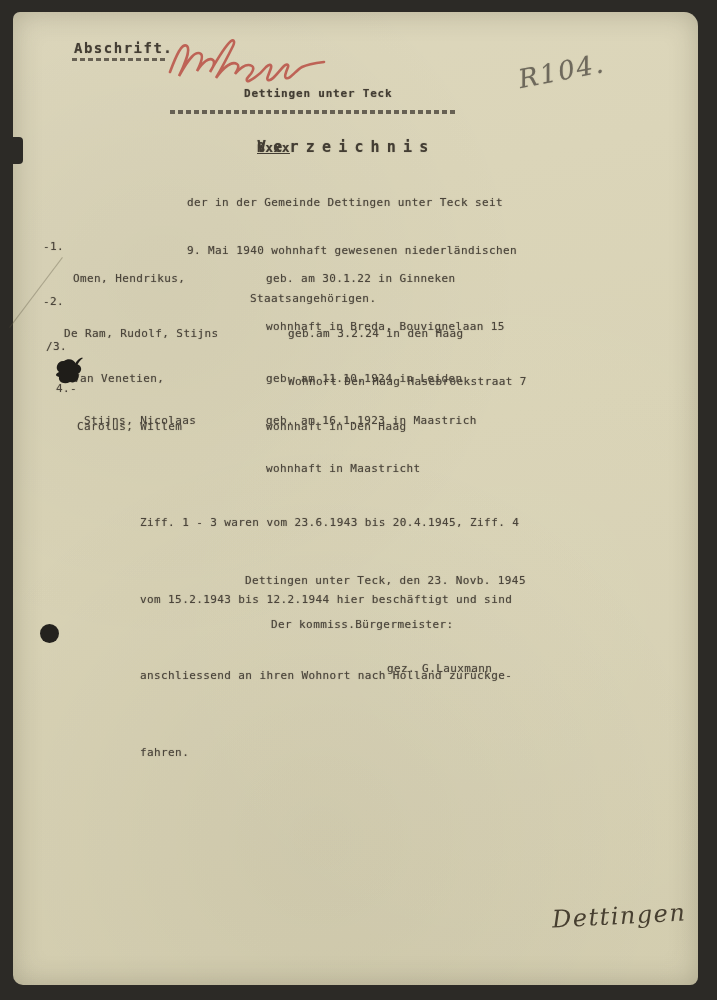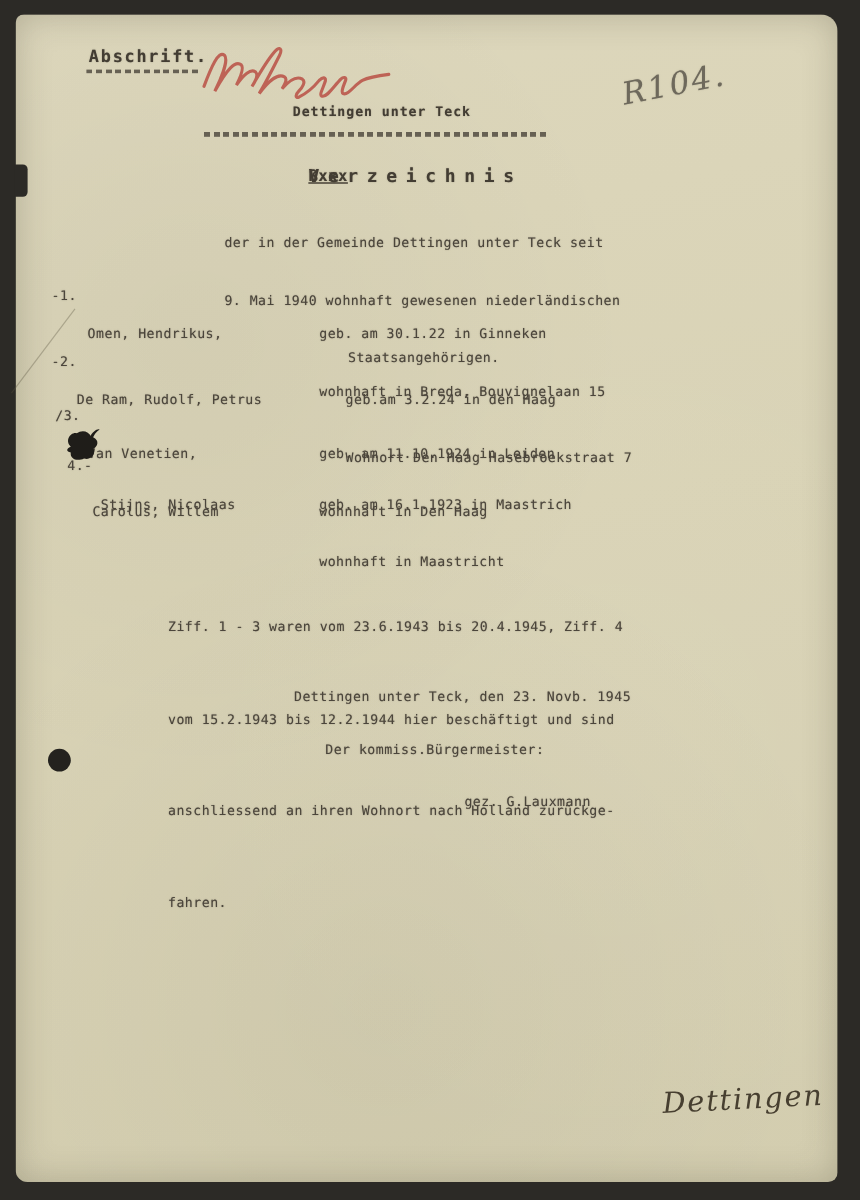--- a/index.html
+++ b/index.html
@@ -94,36 +94,36 @@
 
   <div class="tw bold" style="left:244px;top:86px;letter-spacing:0.8px;">Dettingen unter Teck</div>
   <div class="dashrule" style="left:170px;top:110px;width:288px;"></div>
 
   <div class="tw bold" style="left:257px;top:140px;font-size:13px;text-decoration:underline;">ßxxx</div>
   <div class="tw bold" style="left:257px;top:139px;font-size:15px;letter-spacing:7.2px;">Verzeichnis</div>
 
   <div class="tw" style="left:187px;top:163px;">
     <div class="line">der in der Gemeinde Dettingen unter Teck seit</div>
     <div class="line">9. Mai 1940 wohnhaft gewesenen niederländischen</div>
-    <div class="line" style="margin-left:103px;">Staatsangehörigen.</div>
+    <div class="line" style="margin-left:63px;">Staatsangehörigen.</div>
   </div>
 
   <div class="tw" style="left:43px;top:239px;">-1.</div>
   <div class="tw" style="left:73px;top:239px;">
     <div class="line">Omen, Hendrikus,</div>
     
   </div>
   <div class="tw" style="left:266px;top:239px;">
     <div class="line">geb. am 30.1.22 in Ginneken</div>
     <div class="line">wohnhaft in Breda, Bouvignelaan 15</div>
   </div>
 
   <div class="tw" style="left:43px;top:294px;">-2.</div>
   <div class="tw" style="left:64px;top:294px;">
-    <div class="line">De Ram, Rudolf, Petrus</div>
+    <div class="line">De Ram, Rudolf, Stijns</div>
     
   </div>
   <div class="tw" style="left:264px;top:294px;margin-left:24px;">
     <div class="line">geb.am 3.2.24 in den Haag</div>
     <div class="line">Wohnort Den Haag Hasebroekstraat 7</div>
   </div>
 
   <div class="tw" style="left:46px;top:339px;">/3.</div>
   <div class="tw" style="left:73px;top:339px;">
     <div class="line">Van Venetien,</div>

